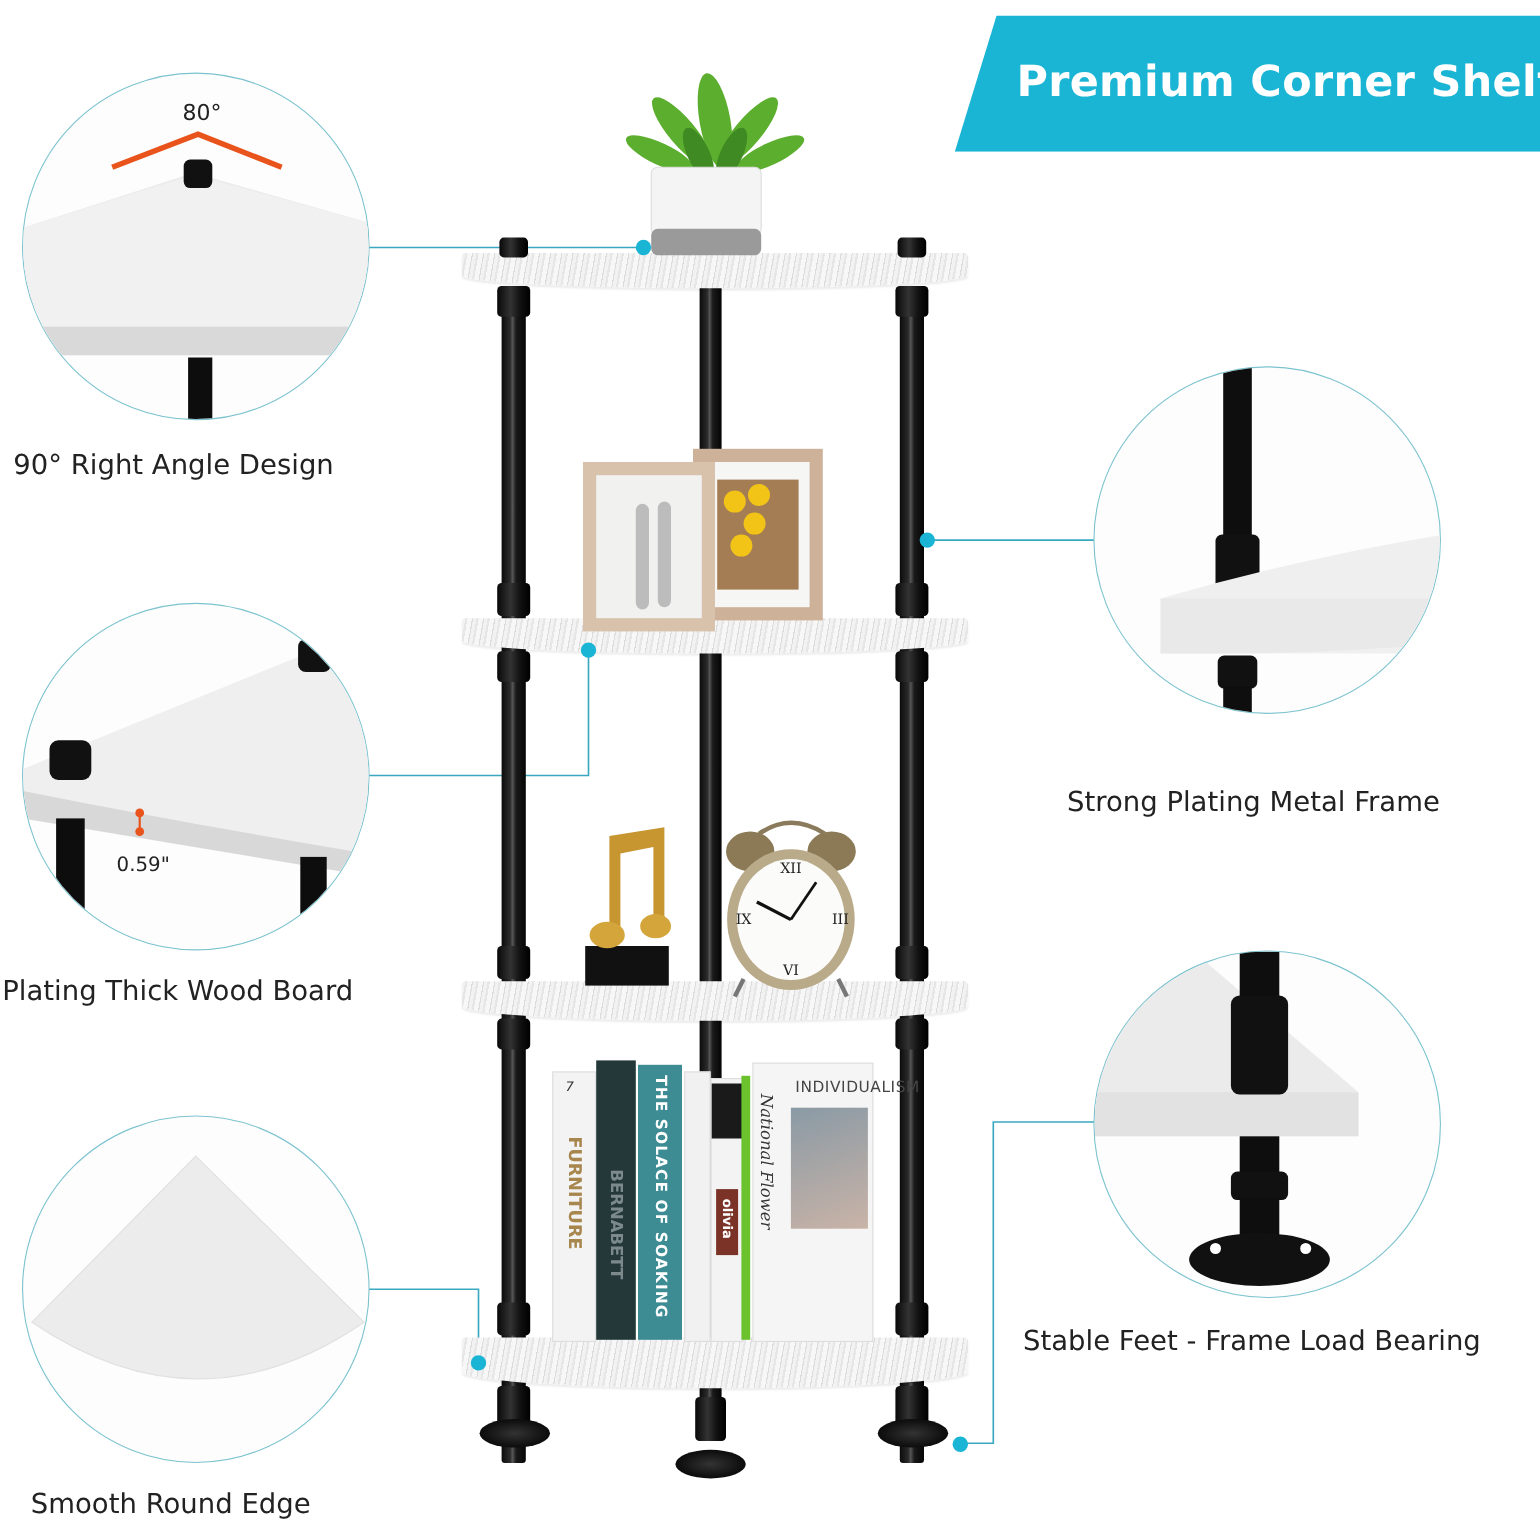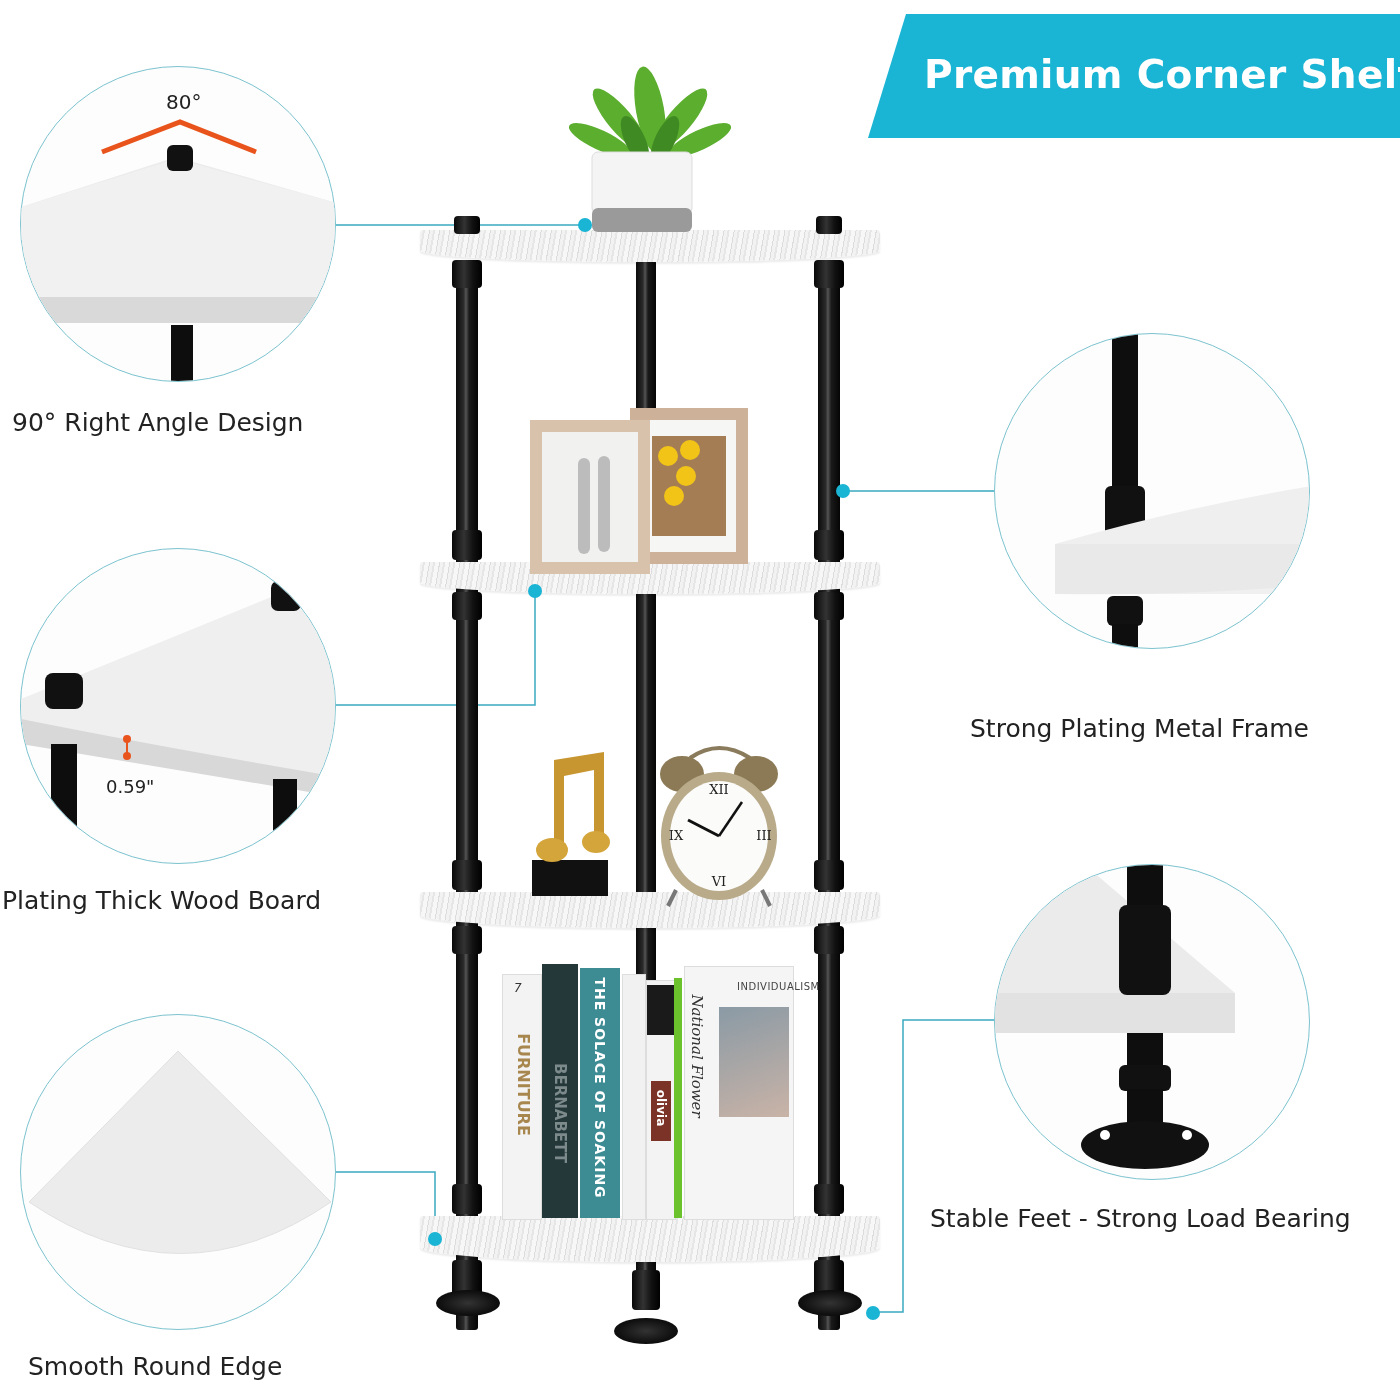--- a/index.html
+++ b/index.html
@@ -96,21 +96,21 @@
     <rect x="132" y="0" width="36" height="46" fill="#0e0e0e"></rect>
     <rect x="124" y="40" width="52" height="90" rx="8" fill="#111"></rect>
     <rect x="132" y="168" width="36" height="40" fill="#0e0e0e"></rect>
     <rect x="124" y="200" width="52" height="26" rx="6" fill="#111"></rect>
     <rect x="132" y="224" width="36" height="46" fill="#0e0e0e"></rect>
     <ellipse cx="150" cy="280" rx="64" ry="24" fill="#111"></ellipse>
     <circle cx="110" cy="270" r="5" fill="#fff"></circle>
     <circle cx="192" cy="270" r="5" fill="#fff"></circle>
   </svg>
 </div>
-<div class="caption" style="left:930px;top:1204px;">Stable Feet - Strong Load Bearing</div>
+<div class="caption" style="left:930px;top:1204px;">Stable Feet - Frame Load Bearing</div>
 
 <div class="abs" style="left:400px;top:60px;width:500px;height:1340px;">
 
   <div class="pipe" style="left:56px;top:200px;width:22px;height:1070px;"></div>
   <div class="pipe" style="left:236px;top:200px;width:20px;height:1050px;"></div>
   <div class="pipe" style="left:418px;top:200px;width:22px;height:1070px;"></div>
 
   <div class="fitting" style="left:52px;top:200px;width:30px;height:28px;"></div>
   <div class="fitting" style="left:414px;top:200px;width:30px;height:28px;"></div>
   <div class="fitting" style="left:52px;top:470px;width:30px;height:30px;"></div>
@@ -211,21 +211,21 @@
     </div>
     <div class="abs" style="left:120px;top:26px;width:22px;height:244px;background:#f1f1f1;border:1px solid #ddd;"></div>
     <div class="abs" style="left:144px;top:32px;width:28px;height:238px;background:#f3f3f3;border:1px solid #ddd;">
       <div class="abs" style="left:0;top:4px;width:28px;height:50px;background:#1a1a1a;"></div>
       <div class="abs" style="left:4px;top:100px;width:20px;height:60px;background:#7a3326;"></div>
       <div class="abs" style="left:-30px;top:120px;width:88px;transform:rotate(90deg);font-size:12px;font-weight:bold;color:#fff;text-align:center;">olivia</div>
     </div>
     <div class="abs" style="left:172px;top:30px;width:8px;height:240px;background:#6cc22d;"></div>
     <div class="abs" style="left:182px;top:18px;width:108px;height:252px;background:#f5f5f5;border:1px solid #ddd;">
       <div class="abs" style="left:-98px;top:80px;width:220px;transform:rotate(90deg);font-size:15px;font-style:italic;color:#333;text-align:center;font-family:'DejaVu Serif', serif;">National Flower</div>
-      <div class="abs" style="left:52px;top:14px;font-size:10px;color:#444;letter-spacing:0.5px;">INDIVIDUALISM</div>
+      <div class="abs" style="left:38px;top:14px;font-size:14px;color:#444;letter-spacing:0.5px;">INDIVIDUALISM</div>
       <div class="abs" style="left:34px;top:40px;width:70px;height:110px;background:linear-gradient(160deg,#8a9aa5,#c9b3a7);"></div>
     </div>
   </div>
 
   <div class="dot" style="left:178px;top:158px;"></div>
   <div class="dot" style="left:128px;top:524px;"></div>
   <div class="dot" style="left:28px;top:1172px;"></div>
   <div class="dot" style="left:436px;top:424px;"></div>
   <div class="dot" style="left:466px;top:1246px;"></div>
 </div>

